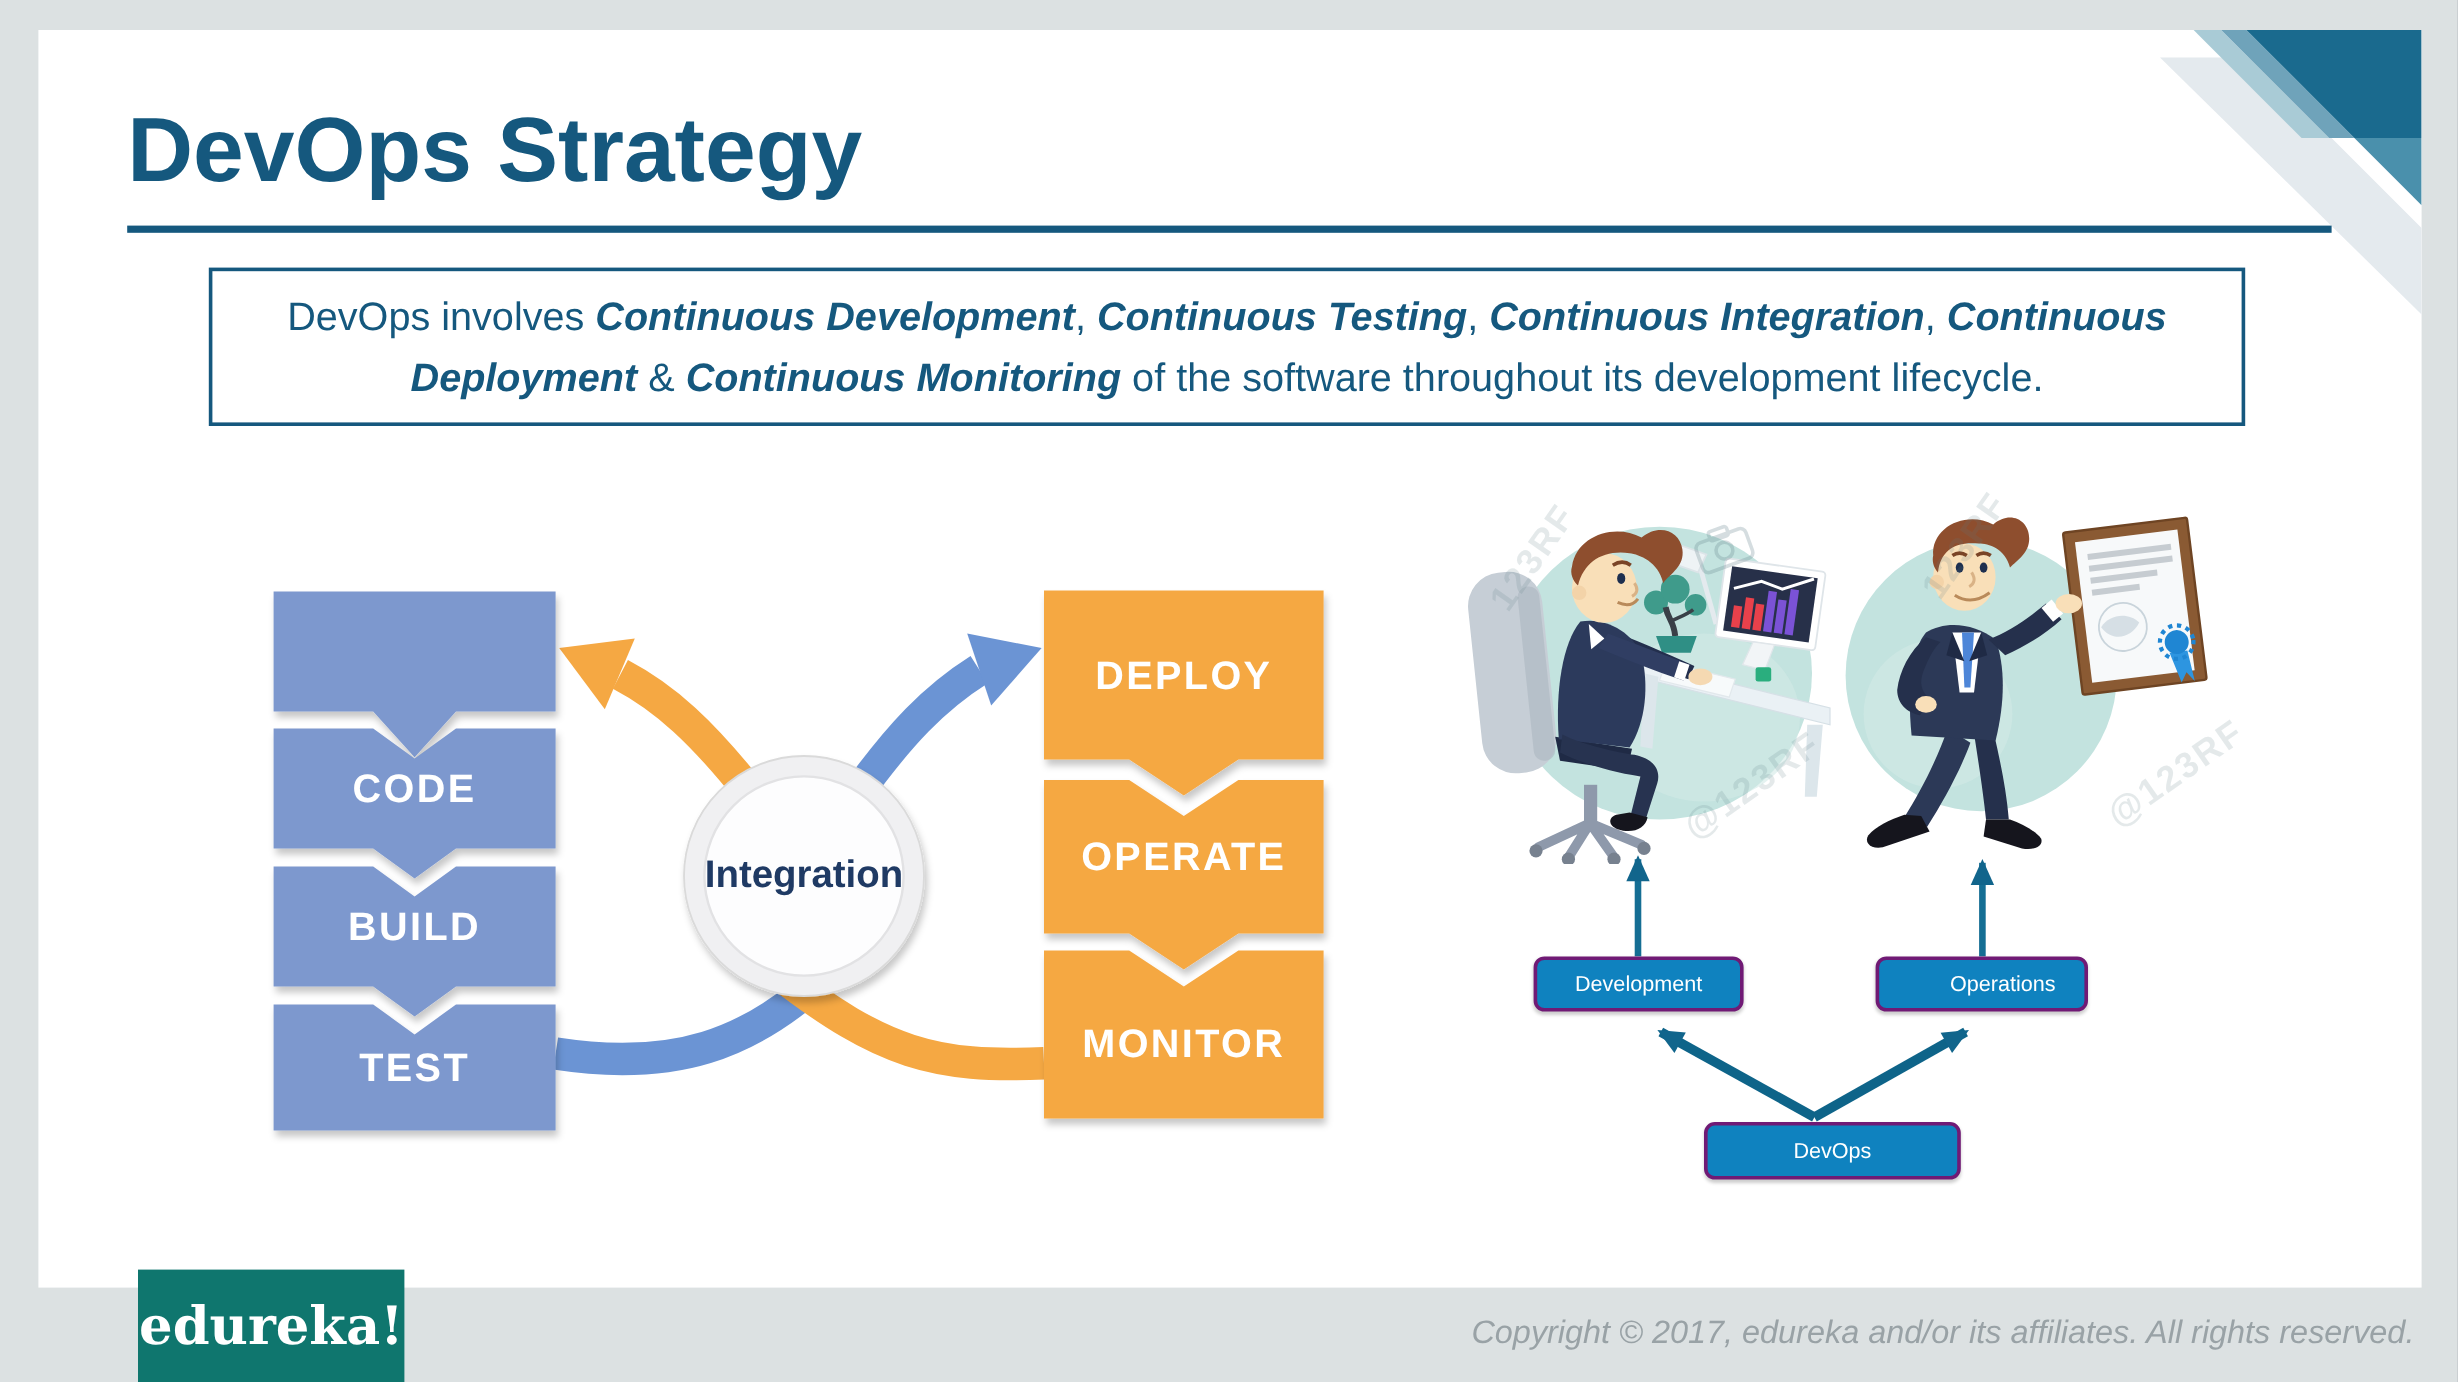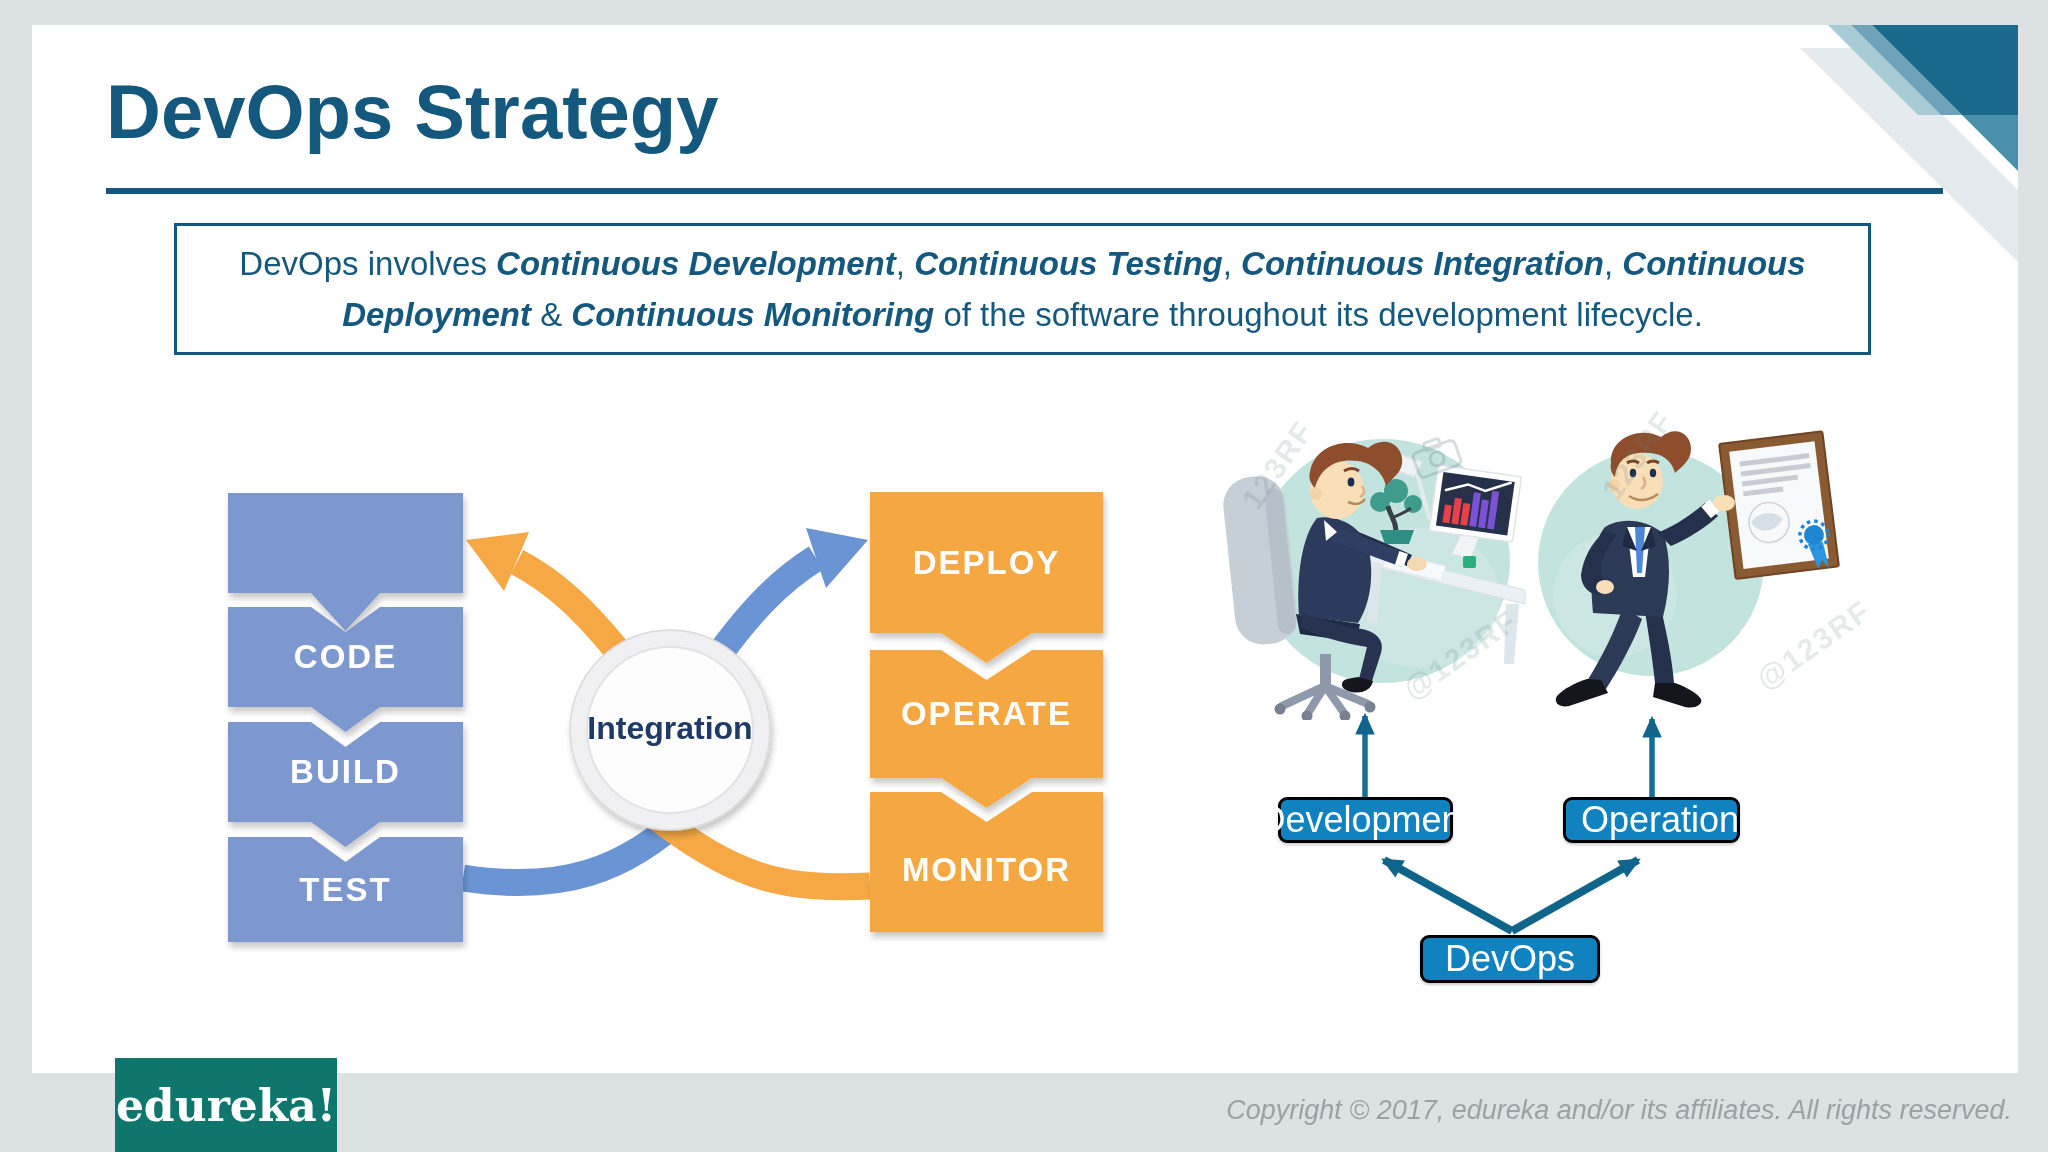--- a/index.html
+++ b/index.html
@@ -1,44 +1,44 @@
 <!DOCTYPE html>
 <html><head>
 <meta charset="utf-8">
 <style>
   html,body{margin:0;padding:0;background:#b8bcbe;}
   .stage{position:relative;width:2048px;height:1152px;background:#dce1e2;overflow:hidden;
          font-family:"Liberation Sans",sans-serif;}
   .slide{position:absolute;left:32px;top:25px;width:1986px;height:1048px;background:#ffffff;}
   
-  .title{position:absolute;left:106px;top:74px;font-size:76px;font-weight:bold;color:#15587e;
+  .title{position:absolute;left:106px;top:88px;font-size:76px;font-weight:bold;color:#15587e;
          letter-spacing:0px;line-height:1;}
   .title-rule{position:absolute;left:106px;top:188px;width:1837px;height:6px;background:#15587e;}
   
   .quote-box{position:absolute;left:174px;top:223px;width:1697px;height:132px;
              border:3px solid #15587e;box-sizing:border-box;display:flex;align-items:center;justify-content:center;}
   .quote{width:96%;text-align:center;font-size:33px;line-height:1.55;color:#15587e;}
   .quote .em{font-weight:bold;font-style:italic;}
   
   .step-label{position:absolute;color:#ffffff;font-weight:bold;letter-spacing:2px;
               font-size:33px;text-align:center;display:flex;align-items:center;justify-content:center;}
   .blue-label{left:228px;width:235px;height:100px;}
   .lbl-plan{top:493px;} .lbl-code{top:607px;} .lbl-build{top:722px;} .lbl-test{top:837px;height:105px;}
   .orange-label{left:870px;width:233px;}
   .lbl-deploy{top:492px;height:141px;} .lbl-operate{top:650px;height:128px;} .lbl-monitor{top:800px;height:140px;}
   .hub-label{position:absolute;left:560px;top:710px;width:220px;text-align:center;
              font-size:32px;font-weight:600;color:#1f3a64;}
   svg{position:absolute;}
   
-  .org-btn{position:absolute;background:#0f82bf;border:3px solid #000000;border-radius:9px;
-           box-sizing:border-box;color:#ffffff;font-size:36px;text-align:center;
+  .org-btn{position:absolute;background:#0f82bf;border:3px solid #701a75;border-radius:9px;
+           box-sizing:border-box;color:#ffffff;font-size:18px;text-align:center;
            display:flex;align-items:center;justify-content:center;box-shadow:0 2px 3px rgba(0,0,0,0.2);}
   .btn-development{left:1278px;top:797px;width:175px;height:46px;}
   .btn-operations{left:1563px;top:797px;width:177px;height:46px;padding-left:35px;}
-  .btn-devops{left:1420px;top:935px;width:180px;height:48px;}
+  .btn-devops{left:1420px;top:935px;width:214px;height:48px;}
   
   .wm{position:absolute;color:#5d7d85;opacity:0.16;font-size:30px;letter-spacing:2px;font-weight:bold;}
   
   .logo-box{position:absolute;left:115px;top:1058px;width:222px;height:94px;background:#0f766e;
             display:flex;align-items:center;justify-content:center;}
   .logo-text{color:#ffffff;font-family:"DejaVu Serif",serif;font-weight:bold;font-size:44px;}
   .copyright{position:absolute;right:36px;top:1095px;font-size:27px;color:#99a2a6;font-style:italic;}
 </style>
 </head>
 <body>

